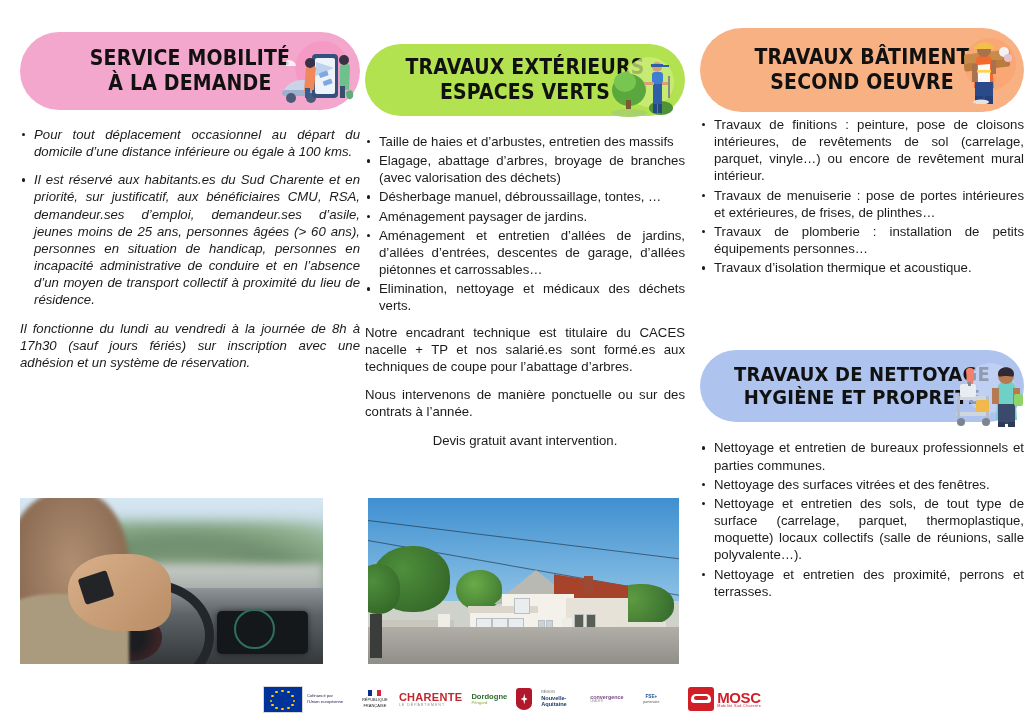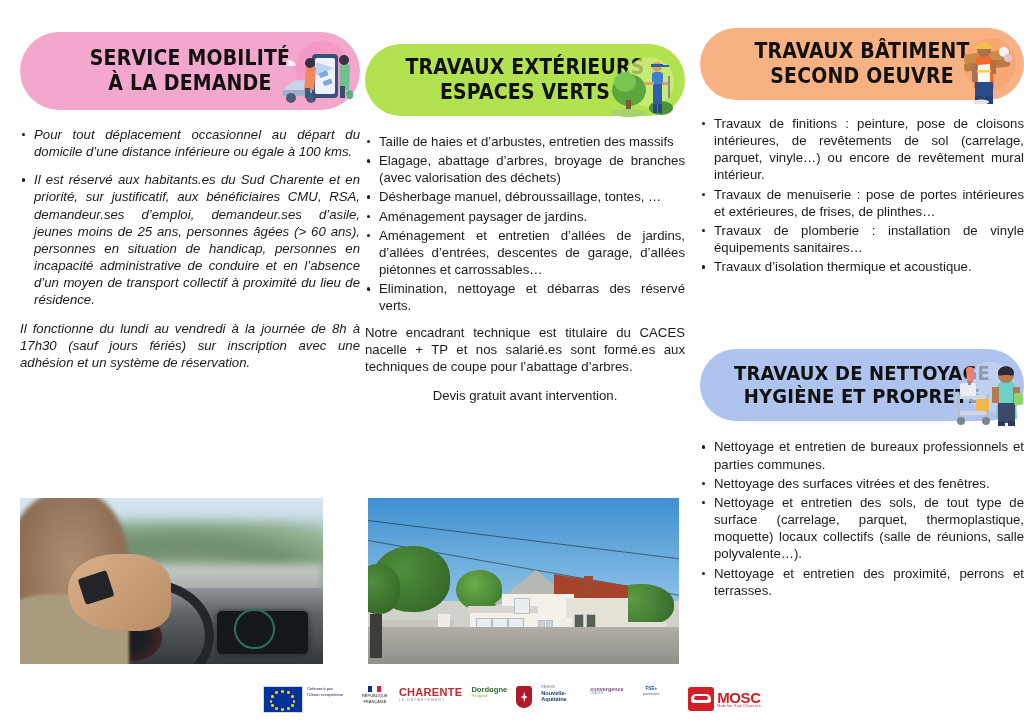--- a/index.html
+++ b/index.html
@@ -87,21 +87,21 @@
     background:linear-gradient(180deg,#b0aea7,#908e88);}
   .hs-walls{position:absolute;background:#f3f1ea;}
   .hs-roof{position:absolute;background:#a8432b;}
   .hs-win{position:absolute;background:#e9edf0;border:1px solid #b9bfc2;}
   .hs-fence{position:absolute;background:#d8d6cf;}
   .hs-post{position:absolute;background:#efede6;}
 
   
   .footer{position:absolute;left:0;right:0;bottom:4px;height:42px;
     display:flex;align-items:center;justify-content:center;gap:9px;}
-  .logo{display:flex;height:26px;}
+  .logo{display:flex;align-items:center;height:26px;}
   .eu-flag{width:38px;height:25px;background:#003399;position:relative;border:1px solid #d8d8d8;}
   .eu-flag i{position:absolute;width:2.6px;height:2.6px;background:#FFCC00;border-radius:50%;}
   .eu-txt{margin-left:4px;font-size:4.2px;line-height:1.5;color:#1b1b4b;width:44px;}
   .fr-logo{font-size:4px;line-height:1.4;color:#1b1b1b;width:30px;text-align:center;}
   .fr-flag{display:block;width:13px;height:6px;margin:0 auto 1px;
     background:linear-gradient(90deg,#0b2d8f 0 33%,#fff 33% 66%,#d7233c 66% 100%);}
   .charente{color:#c1272d;font-weight:bold;font-size:11px;letter-spacing:.3px;}
   .charente small{display:block;font-size:3.6px;color:#8a8a8a;letter-spacing:1px;font-weight:normal;}
   .dordogne{font-size:7.6px;color:#2f6b2f;font-weight:bold;line-height:1;}
   .dordogne small{display:block;font-size:4.2px;color:#8aa832;font-weight:normal;}
@@ -208,23 +208,24 @@
       </svg>
     </div>
 
     <div class="body-text" style="margin-top:17px;">
       <ul class="bullets">
         <li>Taille de haies et d’arbustes, entretien des massifs</li>
         <li>Elagage, abattage d’arbres, broyage de branches (avec valorisation des déchets)</li>
         <li>Désherbage manuel, débroussaillage, tontes, …</li>
         <li>Aménagement paysager de jardins.</li>
         <li>Aménagement et entretien d’allées de jardins, d’allées d’entrées, descentes de garage, d’allées piétonnes et carrossables…</li>
-        <li>Elimination, nettoyage et débarras des réservé verts.</li>
+        <li>Elimination, nettoyage et médicaux des déchets verts.</li>
       </ul>
       <p class="para" style="margin-top:9px;">Notre encadrant technique est titulaire du CACES nacelle + TP et nos salarié.es sont formé.es aux techniques de coupe pour l’abattage d’arbres.</p>
+      <p class="para">Nous intervenons de manière ponctuelle ou sur des contrats à l’année.</p>
       <p class="para center" style="margin-top:12px;">Devis gratuit avant intervention.</p>
     </div>
 
     <div class="photo photo-house" style="left:3px;top:498px;width:311px;height:166px;">
       <div class="hs-sky"></div>
       <div class="hs-wire" style="left:0;top:22px;width:330px;transform:rotate(7deg);"></div>
       <div class="hs-wire" style="left:0;top:42px;width:330px;transform:rotate(10deg);"></div>
       <div class="hs-tree" style="left:4px;top:48px;width:78px;height:66px;"></div>
       <div class="hs-tree" style="left:-14px;top:66px;width:46px;height:50px;"></div>
       <div class="hs-tree" style="left:88px;top:72px;width:46px;height:40px;background:radial-gradient(circle at 40% 35%,#6aab4a,#38702a);"></div>
@@ -249,21 +250,21 @@
       <div class="hs-post" style="left:194px;top:120px;width:10px;height:26px;"></div>
       <div class="hs-fence" style="left:248px;top:124px;width:50px;height:16px;background:#e4e1d8;"></div>
       <div class="hs-fence" style="left:204px;top:132px;width:36px;height:12px;background:#2f6b4a;"></div>
       <div class="hs-road"></div>
       <div style="position:absolute;left:2px;top:116px;width:12px;height:44px;background:#3a3d3a;"></div>
     </div>
   </div>
 
   <div class="col col3">
 
-    <div class="pill" style="margin-top:28px;height:72px;background:#f8b183;">
+    <div class="pill" style="margin-top:28px;height:84px;background:#f8b183;">
       <h2>
         <span>TRAVAUX BÂTIMENT</span><br>
         <span>SECOND OEUVRE</span>
       </h2>
       <svg class="art" style="right:2px;top:6px;" width="72" height="70" viewBox="0 0 72 70">
         <circle cx="40" cy="30" r="26" fill="#f9a06a" opacity=".55"></circle>
         <rect x="14" y="18" width="46" height="9" rx="2" fill="#c98b4a" transform="rotate(-7 37 22)"></rect>
         <rect x="14" y="27" width="46" height="8" rx="2" fill="#b97c3e" transform="rotate(-7 37 31)"></rect>
         <circle cx="54" cy="18" r="5" fill="#f2f2f2"></circle>
         <circle cx="58" cy="24" r="4" fill="#e8c0cf"></circle>
@@ -276,25 +277,25 @@
         <circle cx="34" cy="16" r="7" fill="#a9724d"></circle>
         <path d="M26 13c0-6 16-6 16 0z" fill="#f2c04a"></path>
         <rect x="24" y="12" width="20" height="3" rx="1.5" fill="#f2c04a"></rect>
         <rect x="27" y="36" width="14" height="2.6" fill="#ffd24a"></rect>
         <rect x="22" y="30" width="5" height="18" fill="#a9724d"></rect>
         <rect x="41" y="26" width="5" height="14" fill="#a9724d"></rect>
         <ellipse cx="31" cy="68" rx="8" ry="2.6" fill="#e3e3e3"></ellipse>
       </svg>
     </div>
 
-    <div class="body-text" style="margin-top:15px;">
+    <div class="body-text" style="margin-top:4px;">
       <ul class="bullets">
         <li>Travaux de finitions : peinture, pose de cloisons intérieures, de revêtements de sol (carrelage, parquet, vinyle…) ou encore de revêtement mural intérieur.</li>
         <li>Travaux de menuiserie : pose de portes intérieures et extérieures, de frises, de plinthes…</li>
-        <li>Travaux de plomberie : installation de vinyle équipements sanitaires…</li>
+        <li>Travaux de plomberie : installation de petits équipements personnes…</li>
         <li>Travaux d’isolation thermique et acoustique.</li>
       </ul>
     </div>
 
     <div class="pill" style="margin-top:74px;height:72px;background:#aec3ee;">
       <h2 style="font-size:20px;">
         <span>TRAVAUX DE NETTOYAGE</span><br>
         <span>HYGIÈNE ET PROPRETÉ</span>
       </h2>
       <svg class="art" style="right:0px;top:10px;" width="78" height="68" viewBox="0 0 78 68">

